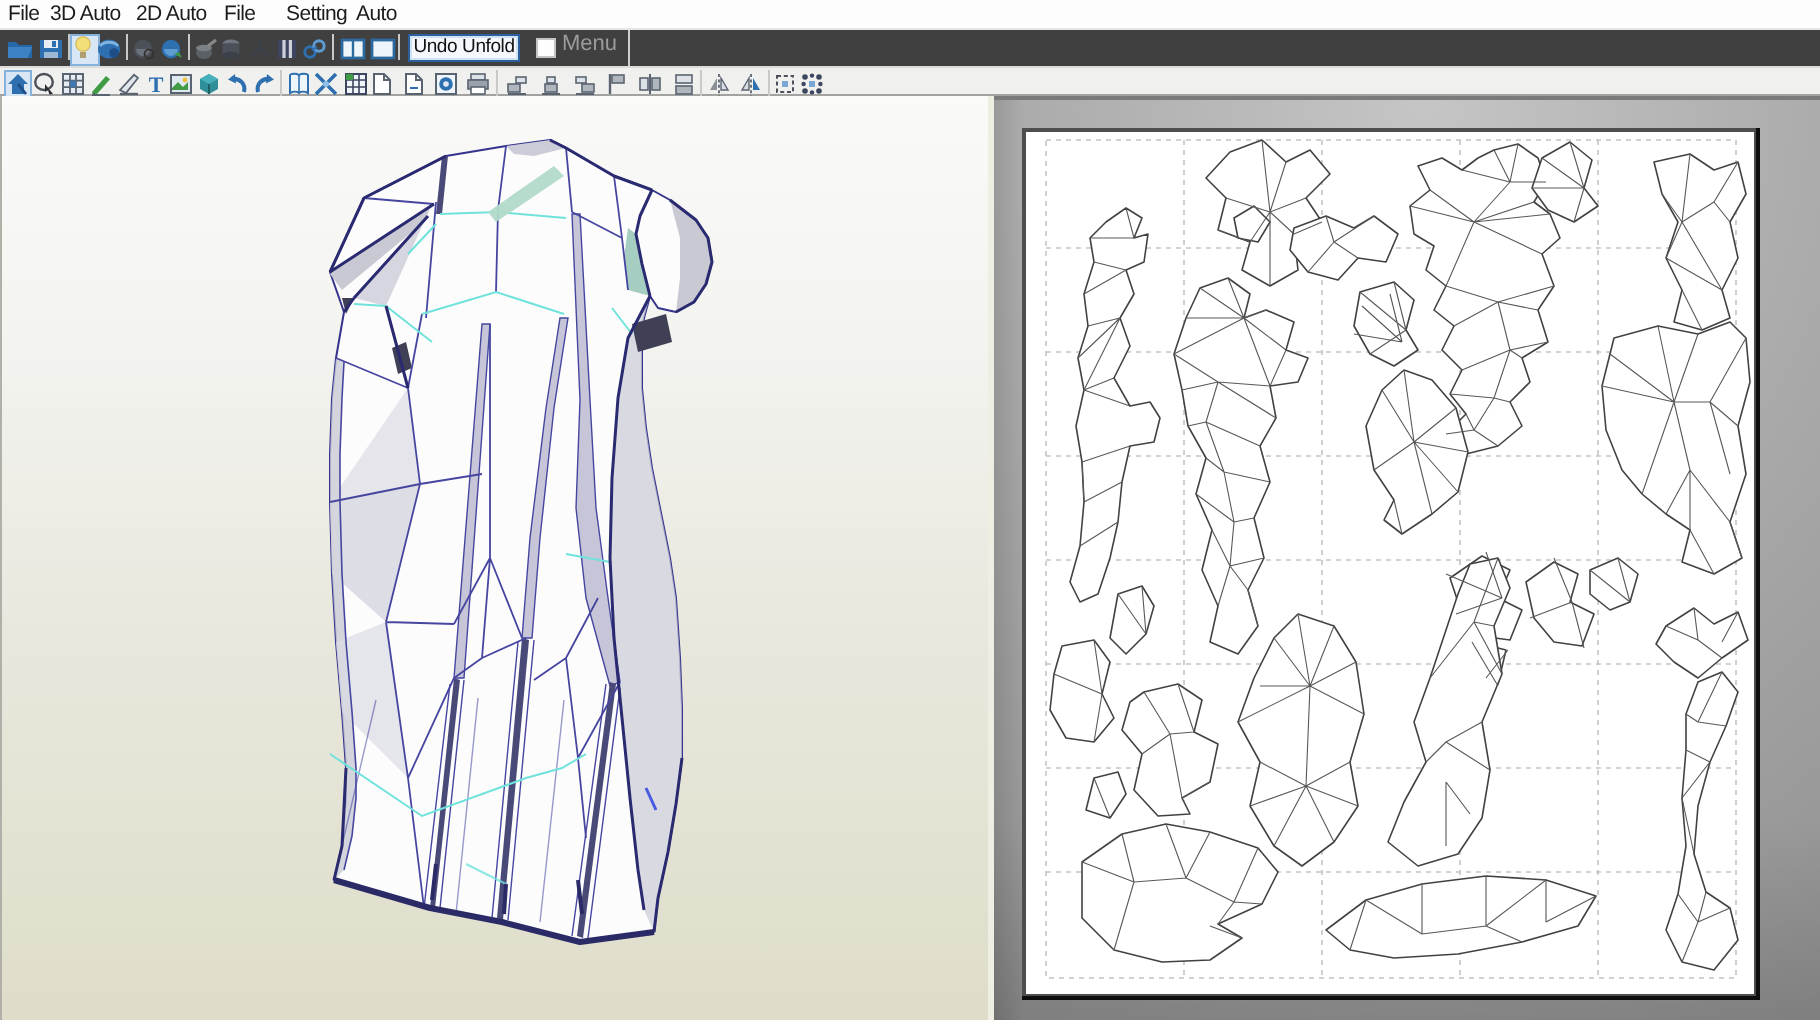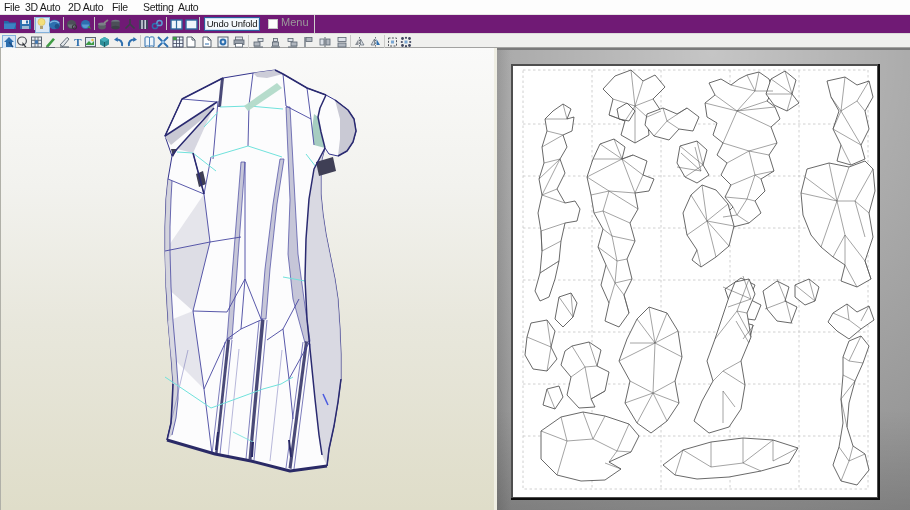--- a/index.html
+++ b/index.html
@@ -1,21 +1,21 @@
 <!DOCTYPE html>
 <html><head>
 <meta charset="utf-8">
 <style>
 html,body{margin:0;padding:0;width:910px;height:510px;overflow:hidden;
  font-family:"Liberation Sans",sans-serif;background:#fff;}
 #app{position:relative;width:728px;height:510px;}
 #menubar{position:absolute;left:0;top:0;width:910px;height:14px;background:#fdfdfd;
  font-size:10.5px;letter-spacing:-0.3px;color:#1b1b1b;}
 #menubar span{position:absolute;top:1px;}
-#tb1{position:absolute;left:0;top:14px;width:910px;height:18px;background:#701a75;
+#tb1{position:absolute;left:0;top:14px;width:910px;height:18px;background:#404040;
  border-top:1px solid #e6e6e4;}
 #tb2{position:absolute;left:0;top:33px;width:910px;height:13px;background:#f0f0ee;
  border-top:1px solid #dcdcda;border-bottom:1px solid #a2a2a0;}
 .sep1{position:absolute;top:2px;width:1px;height:13px;background:#c9c9c7;}
 .sep2{position:absolute;top:1px;width:1px;height:13px;background:#c9c9c7;}
 .ic{position:absolute;}
 #undoBtn{position:absolute;left:204px;top:2px;width:54px;height:12px;background:#f4f8fc;
  border:1px solid #2b5f9e;box-shadow:0 0 0 1px #cfe2f3 inset;font-size:9.5px;letter-spacing:-0.2px;color:#111;text-align:center;line-height:12px;}
 #autoBox{position:absolute;left:268px;top:4px;width:8px;height:8px;background:#fdfdfd;border:1px solid #c5c5c5;}
 #autoLbl{position:absolute;left:281px;top:1px;font-size:11px;color:#9b9b9b;}

